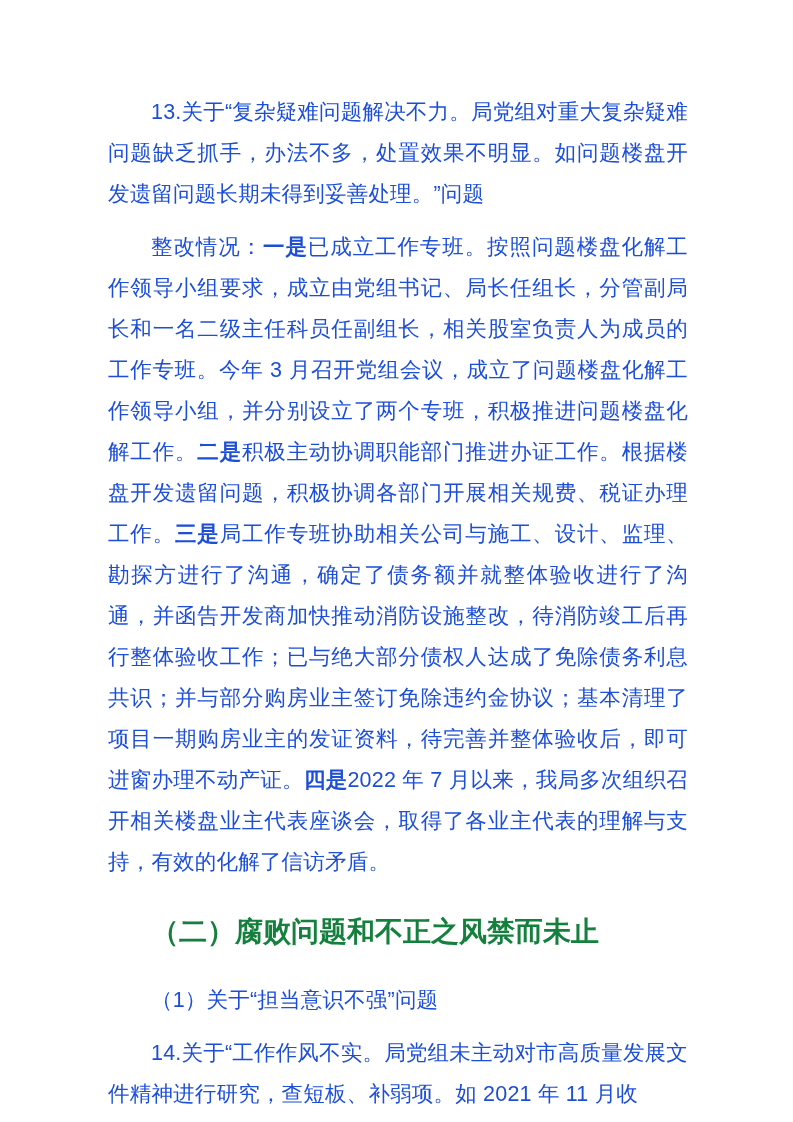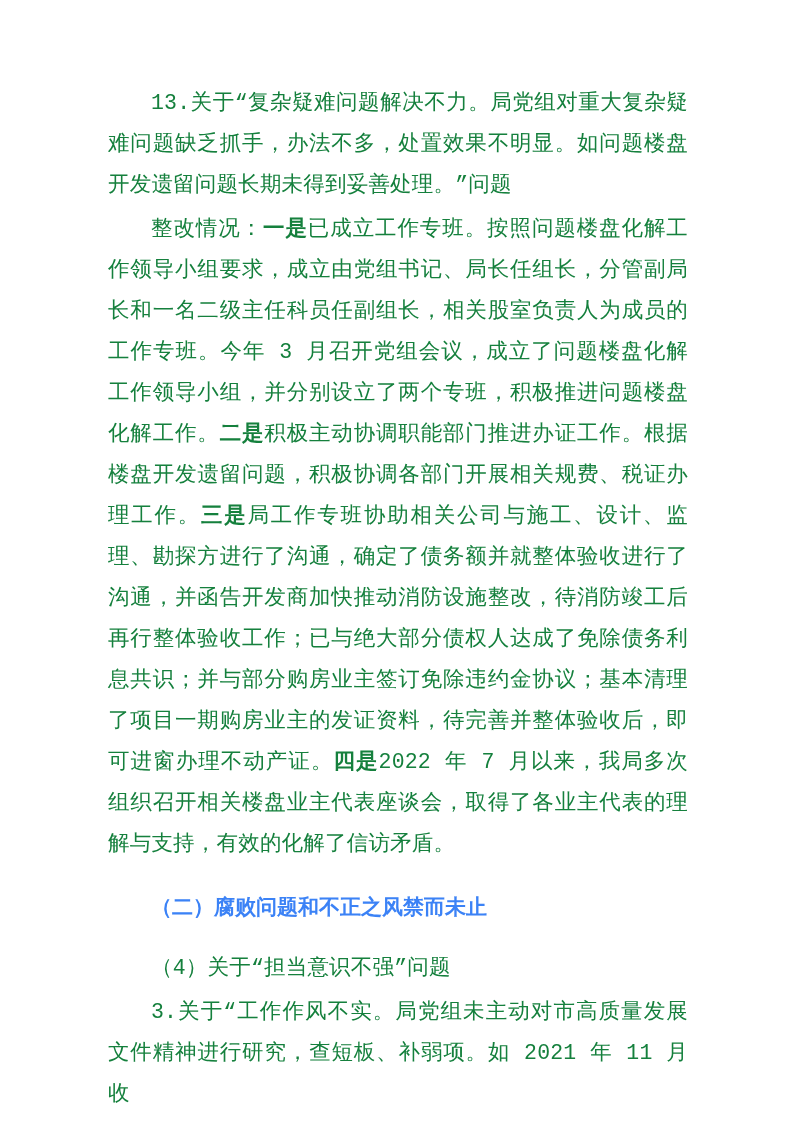--- a/index.html
+++ b/index.html
@@ -16,55 +16,55 @@
     box-sizing: border-box;
     overflow: hidden;
   }
   .content {
     position: absolute;
     left: 108px;
     top: 80px;
     width: 580px;
   }
   .para {
-    font-family: Liberation Mono, monospace;
+    font-family: Liberation Sans, sans-serif;
     font-size: 21.5px;
     line-height: 41px;
-    color: #15803d;
+    color: #1d4ed8;
     text-align: justify;
     text-justify: inter-ideograph;
-    margin: 3px 0 0 0;
+    margin: 12px 0 0 0;
     letter-spacing: 0.2px;
   }
   .indent2 {
     text-indent: 43px;
   }
   .b {
     font-weight: bold;
   }
   .heading {
     font-family: "DejaVu Serif", "Liberation Serif", serif;
-    font-size: 21px;
+    font-size: 28px;
     line-height: 41px;
     font-weight: bold;
-    color: #3b82f6;
+    color: #15803d;
     text-indent: 43px;
   }
 </style>
 </head>
 <body>
 
 <div class="page">
   <div class="content">
 
     <p class="para indent2">13.关于“复杂疑难问题解决不力。局党组对重大复杂疑难问题缺乏抓手，办法不多，处置效果不明显。如问题楼盘开发遗留问题长期未得到妥善处理。”问题</p>
 
     <p class="para indent2" id="rich-block"><span>整改情况：</span><span class="b">一是</span><span>已成立工作专班。按照问题楼盘化解工作领导小组要求，成立由党组书记、局长任组长，分管副局长和一名二级主任科员任副组长，相关股室负责人为成员的工作专班。今年 3 月召开党组会议，成立了问题楼盘化解工作领导小组，并分别设立了两个专班，积极推进问题楼盘化解工作。</span><span class="b">二是</span><span>积极主动协调职能部门推进办证工作。根据楼盘开发遗留问题，积极协调各部门开展相关规费、税证办理工作。</span><span class="b">三是</span><span>局工作专班协助相关公司与施工、设计、监理、勘探方进行了沟通，确定了债务额并就整体验收进行了沟通，并函告开发商加快推动消防设施整改，待消防竣工后再行整体验收工作；已与绝大部分债权人达成了免除债务利息共识；并与部分购房业主签订免除违约金协议；基本清理了项目一期购房业主的发证资料，待完善并整体验收后，即可进窗办理不动产证。</span><span class="b">四是</span><span>2022 年 7 月以来，我局多次组织召开相关楼盘业主代表座谈会，取得了各业主代表的理解与支持，有效的化解了信访矛盾。</span></p>
 
 
     <p class="heading">（二）腐败问题和不正之风禁而未止</p>
 
-    <p class="para indent2">（4）关于“担当意识不强”问题</p>
+    <p class="para indent2">（1）关于“担当意识不强”问题</p>
 
-    <p class="para indent2">3.关于“工作作风不实。局党组未主动对市高质量发展文件精神进行研究，查短板、补弱项。如 2021 年 11 月收</p>
+    <p class="para indent2">14.关于“工作作风不实。局党组未主动对市高质量发展文件精神进行研究，查短板、补弱项。如 2021 年 11 月收</p>
 
   </div>
 </div>
 
 </body></html>

